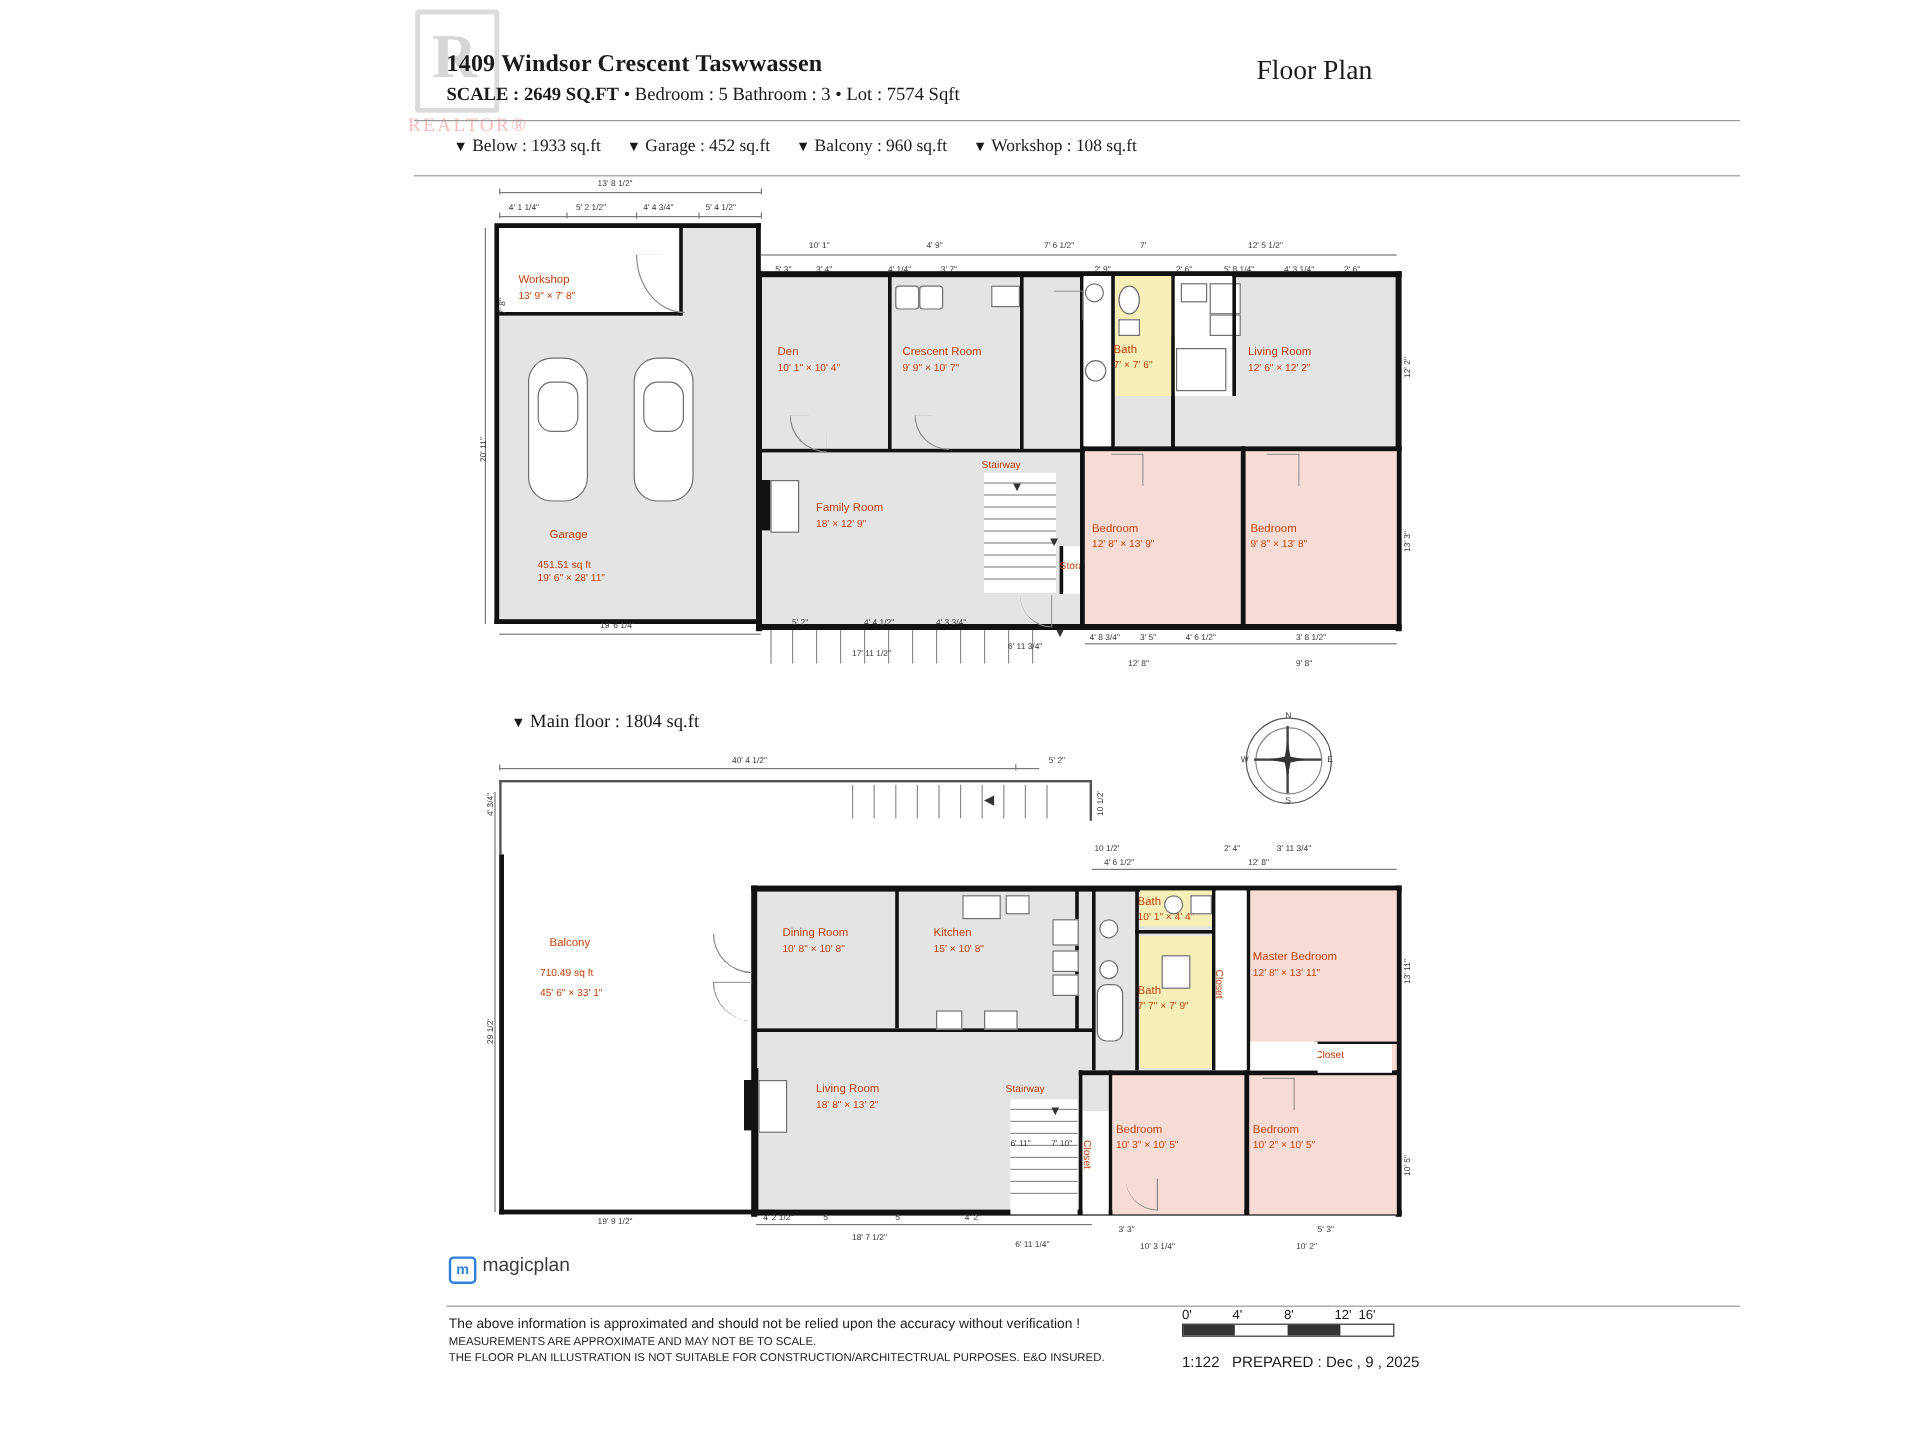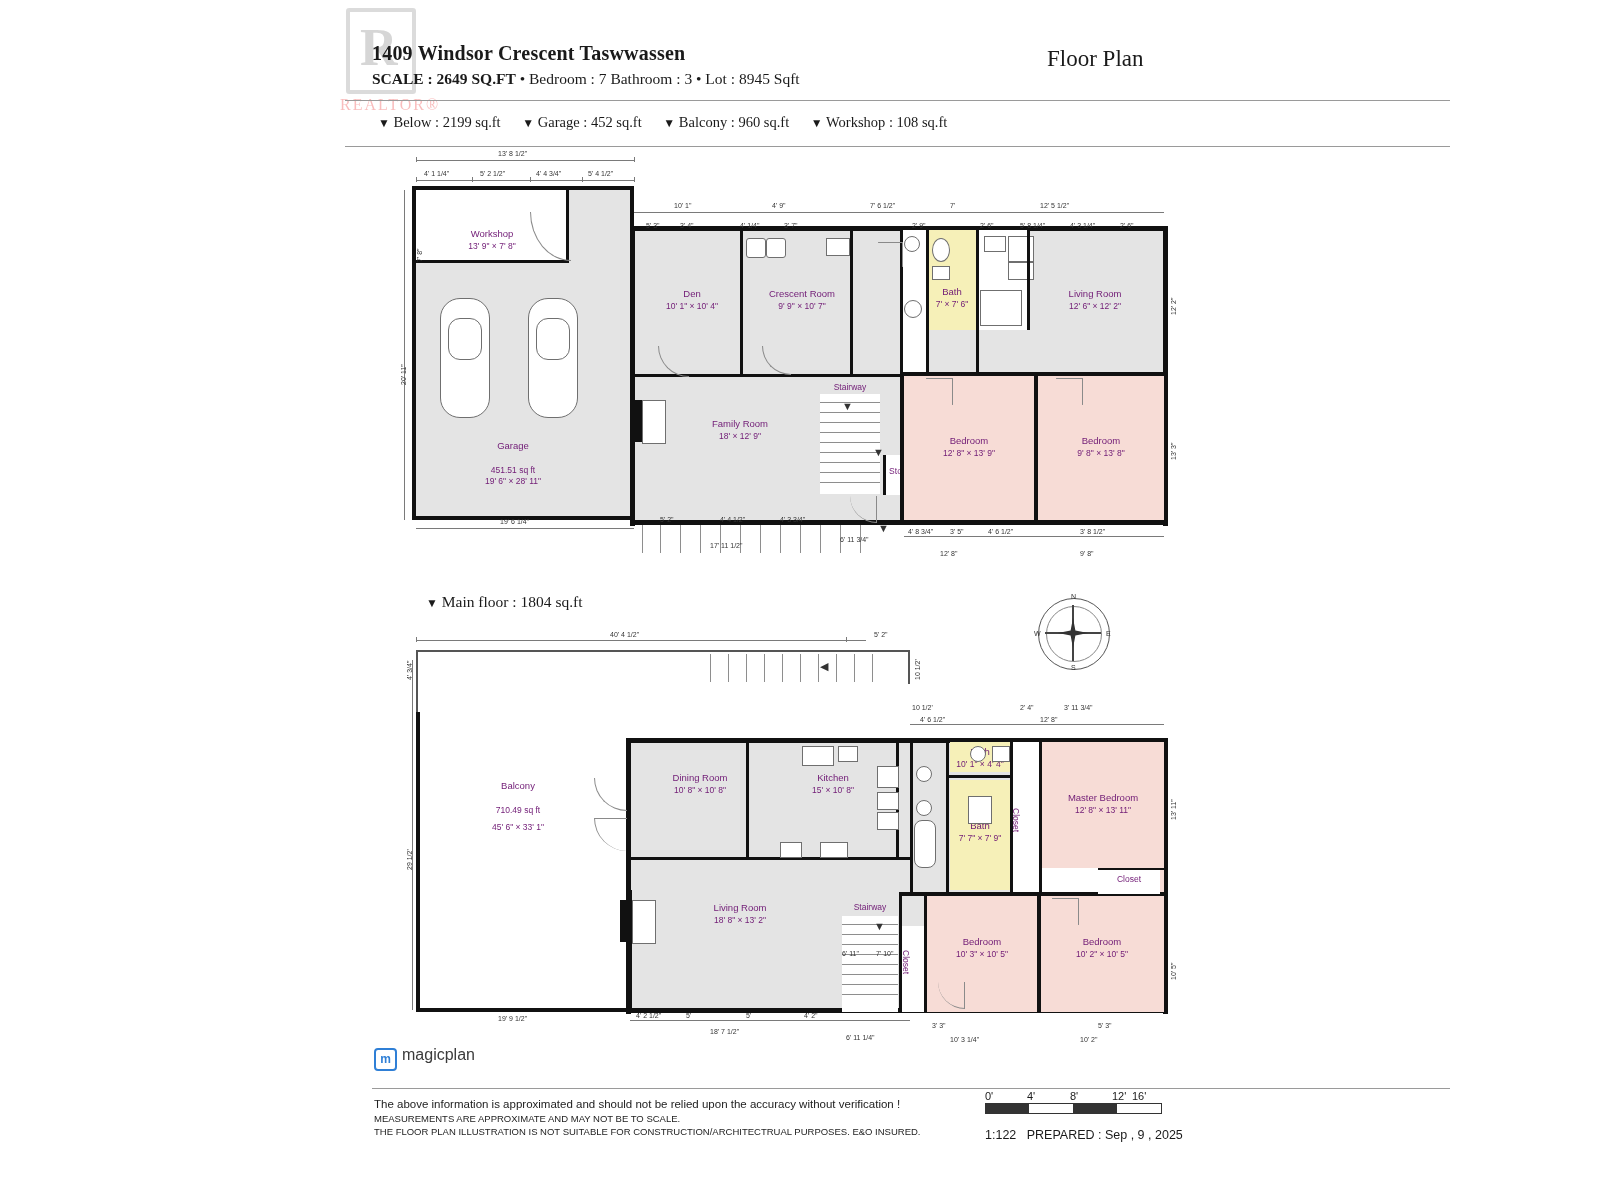--- a/index.html
+++ b/index.html
@@ -20,21 +20,21 @@
   #area-list{left:378px;top:114px;font-size:14.5px;white-space:nowrap;}
   .tri{font-size:12px;}
   .area-item{margin-right:18px;}
 
   
   .wall{position:absolute;background:#111;}
   .room{position:absolute;background:#e4e4e4;}
   .room.pink{background:#f7dcd6;}
   .room.bath{background:#f6f0b8;}
   .room.white{background:#ffffff;}
-  .lbl{position:absolute;text-align:center;font-family:"Liberation Sans",sans-serif;color:#701a75;line-height:1.35;}
+  .lbl{position:absolute;font-family:"Liberation Sans",sans-serif;color:#c2410c;line-height:1.35;}
   .lbl .n{font-size:9.5px;}
   .lbl .d{font-size:8.5px;}
   .dim{position:absolute;font-family:"Liberation Sans",sans-serif;font-size:7px;color:#333;white-space:nowrap;}
   .dimline{position:absolute;background:#7a7a7a;}
   .tick{position:absolute;background:#7a7a7a;width:1px;height:5px;}
   .vdim{position:absolute;font-family:"Liberation Sans",sans-serif;font-size:7px;color:#333;white-space:nowrap;transform:rotate(-90deg);transform-origin:left top;}
   .fix{position:absolute;border:1px solid #6f6f6f;background:#fff;}
   .fixr{position:absolute;border:1px solid #6f6f6f;background:#fff;border-radius:50%;}
   .door{position:absolute;border:1px solid #8a8a8a;border-radius:0 0 0 100%;}
   .stairline{position:absolute;background:#8e8e8e;height:1px;}
@@ -70,27 +70,27 @@
 
 <div class="abs" id="realtor-logo">
   <div class="box"></div>
     <div class="r">R</div>
   <div class="word">REALTOR®</div>
 </div>
 <div class="abs" id="title-addr"><span class="big">1409 Windsor Crescent Taswwassen</span></div>
 <div class="abs" id="subtitle">
   <b>SCALE :</b>
   <b>2649 SQ.FT</b>
-  <span>• Bedroom : 7   Bathroom : 3  •  Lot : 8945 Sqft</span>
+  <span>• Bedroom : 5   Bathroom : 3  •  Lot : 7574 Sqft</span>
 </div>
 <div class="abs" id="floorplan-label">Floor Plan</div>
 <div class="abs" id="header-rule"></div>
 <div class="abs" id="header-rule2"></div>
 <div class="abs" id="area-list">
-  <span class="area-item"><span class="tri">▼</span> <span>Below : 2199 sq.ft</span></span>
+  <span class="area-item"><span class="tri">▼</span> <span>Below : 1933 sq.ft</span></span>
   <span class="area-item"><span class="tri">▼</span> <span>Garage : 452 sq.ft</span></span>
   <span class="area-item"><span class="tri">▼</span> <span>Balcony : 960 sq.ft</span></span>
   <span class="area-item"><span class="tri">▼</span> <span>Workshop : 108 sq.ft</span></span>
 </div>
 
 <div class="abs" id="lower-floor" style="left:380px;top:150px;width:820px;height:420px;">
 
   <div class="dimline" style="left:36px;top:10px;width:218px;height:1px;"></div>
   <div class="tick" style="left:36px;top:7px;"></div>
     <div class="tick" style="left:254px;top:7px;"></div>
@@ -495,14 +495,14 @@
     <span style="left:127px;">12'</span>
     <span style="left:147px;">16'</span>
   </div>
   <div class="bar">
     <i style="left:0;width:43px;"></i>
     <i style="left:87px;width:44px;"></i>
   </div>
 </div>
 <div class="abs" id="prepared">
   <span>1:122</span>&nbsp;&nbsp;
-  <span>PREPARED : Sep , 9 , 2025</span>
+  <span>PREPARED : Dec , 9 , 2025</span>
 </div>
 
 </body></html>

